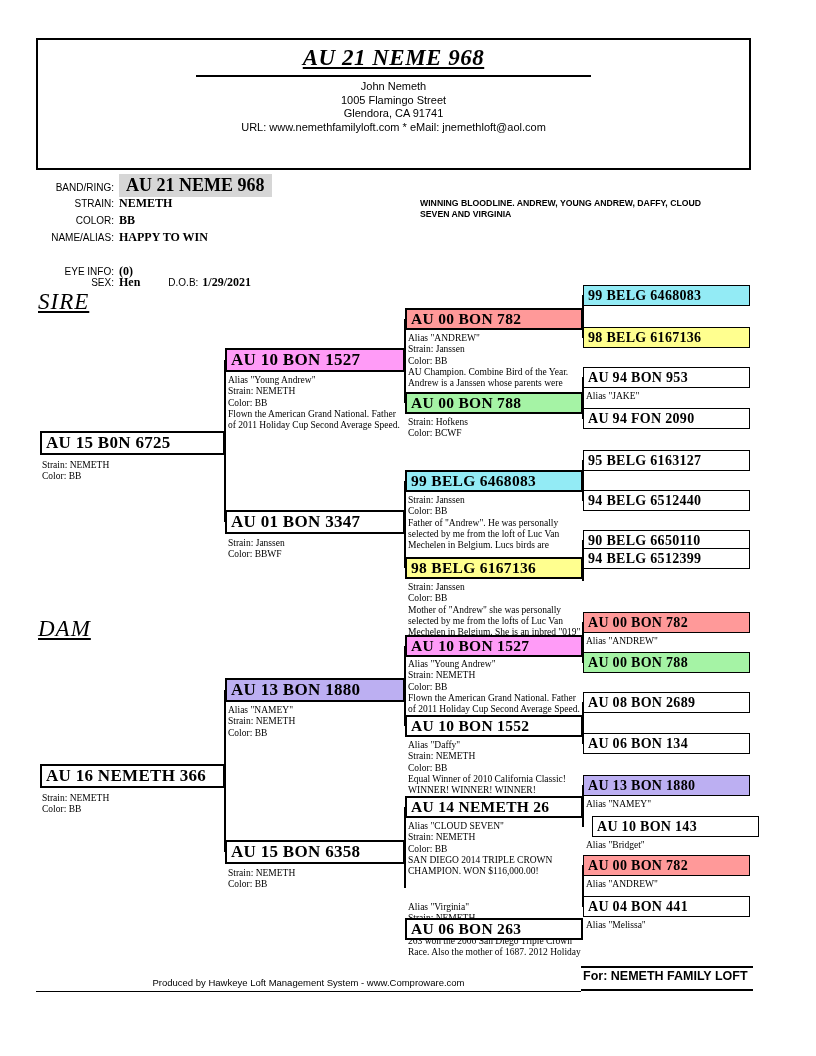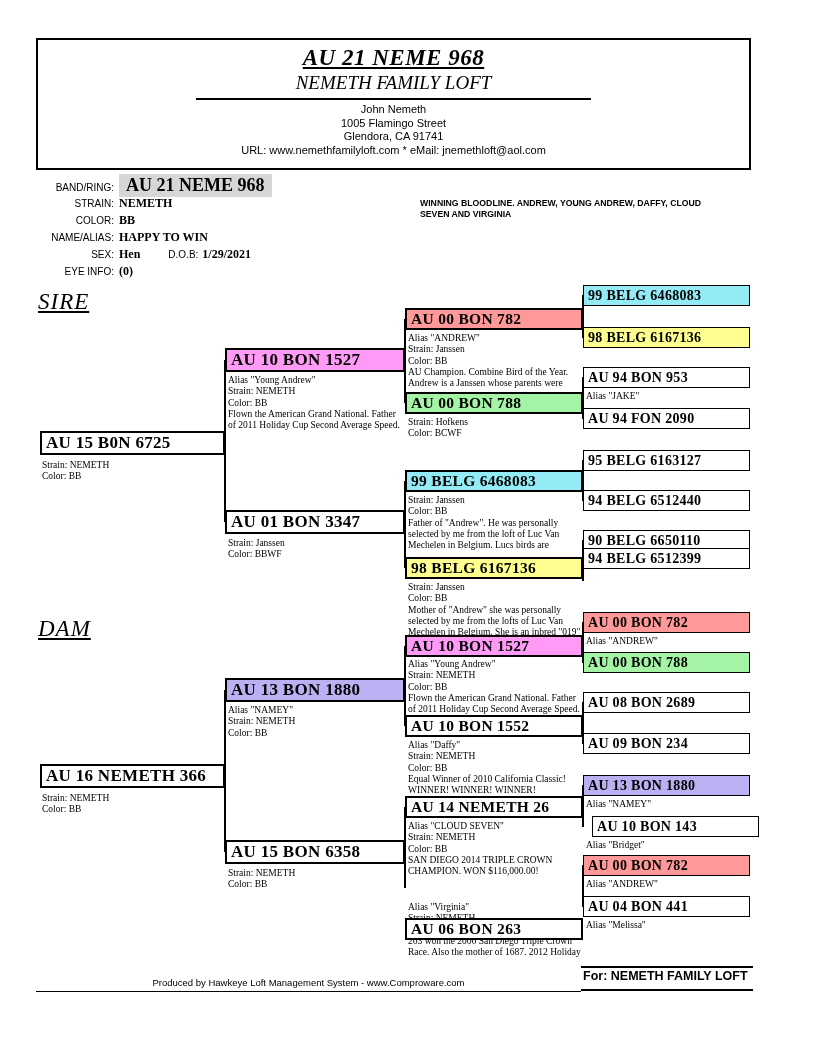--- a/index.html
+++ b/index.html
@@ -56,21 +56,20 @@
   .hline{position:absolute;height:1.5px;background:#000;}
   
   .produced{position:absolute;left:36px;top:977px;width:545px;text-align:center;font-size:9.5px;}
   .forloft{position:absolute;left:583px;top:969px;width:170px;font-size:12.5px;font-weight:bold;white-space:nowrap;}
 </style>
 </head>
 <body>
 
 <div class="header-box">
   <div class="title">AU 21 NEME 968</div>
-  <div class="loftname">NEMETH FAMILY LOFT</div>
   <div class="hr1"></div>
   <div class="contact">John Nemeth</div>
   <div class="contact">1005 Flamingo Street</div>
   <div class="contact">Glendora, CA 91741</div>
   <div class="contact">URL: www.nemethfamilyloft.com * eMail: jnemethloft@aol.com</div>
 </div>
 
 <div class="irow" style="top:174px;">
   <span class="ilabel">BAND/RING:</span>
   <span class="bandval" style="background-color: rgb(214, 214, 214);">AU 21 NEME 968</span>
@@ -84,21 +83,21 @@
   <span class="ival">BB</span>
 </div>
 <div class="irow" style="top:230px;">
   <span class="ilabel">NAME/ALIAS:</span>
   <span class="ival">HAPPY TO WIN</span>
 </div>
 <div class="irow" style="top:247px;">
   <span class="ilabel">SEX:</span>
   <span class="ival">Hen</span>
   <span class="dob">D.O.B:</span>
-  <span class="ival" style="margin-left:4px;">1/29/2021</span>
+  <span class="ival" style="margin-left:4px;margin-top:28px;">1/29/2021</span>
 </div>
 <div class="irow" style="top:264px;">
   <span class="ilabel">EYE INFO:</span>
   <span class="ival">(0)</span>
 </div>
 <div class="bloodline">WINNING BLOODLINE. ANDREW, YOUNG ANDREW, DAFFY, CLOUD
 SEVEN AND VIRGINIA</div>
 
 <div class="seclabel" style="top:289px;">SIRE</div>
 <div class="seclabel" style="top:616px;">DAM</div>
@@ -206,21 +205,21 @@
 <div class="bdet" style="left:408px;top:902px;width:176px;">Alias "Virginia"
 Strain: NEMETH
 Color: BCWF
 263 won the 2006 San Diego Triple Crown
 Race. Also the mother of 1687. 2012 Holiday</div>
 
 <div class="bhdr g4" style="left: 583px; top: 612px; background-color: rgb(255, 153, 153);">AU 00 BON 782</div>
 <div class="bdet" style="left:586px;top:636px;width:164px;">Alias "ANDREW"</div>
 <div class="bhdr g4" style="left: 583px; top: 652px; background-color: rgb(165, 243, 165);">AU 00 BON 788</div>
 <div class="bhdr g4" style="left: 583px; top: 692px; background-color: rgb(255, 255, 255);">AU 08 BON 2689</div>
-<div class="bhdr g4" style="left: 583px; top: 733px; background-color: rgb(255, 255, 255);">AU 09 BON 234</div>
+<div class="bhdr g4" style="left: 583px; top: 733px; background-color: rgb(255, 255, 255);">AU 06 BON 134</div>
 <div class="bhdr g4" style="left: 583px; top: 775px; background-color: rgb(188, 175, 242);">AU 13 BON 1880</div>
 <div class="bdet" style="left:586px;top:799px;width:164px;">Alias "NAMEY"</div>
 <div class="bhdr g4" style="left: 583px; top: 816px; background-color: rgb(255, 255, 255); margin-left: 9px;">AU 10 BON 143</div>
 <div class="bdet" style="left:586px;top:840px;width:164px;">Alias "Bridget"</div>
 <div class="bhdr g4" style="left: 583px; top: 855px; background-color: rgb(255, 153, 153);">AU 00 BON 782</div>
 <div class="bdet" style="left:586px;top:879px;width:164px;">Alias "ANDREW"</div>
 <div class="bhdr g4" style="left: 583px; top: 896px; background-color: rgb(255, 255, 255);">AU 04 BON 441</div>
 <div class="bdet" style="left:586px;top:920px;width:164px;">Alias "Melissa"</div>
 
 <div class="produced">Produced by Hawkeye Loft Management System - www.Comproware.com</div>

